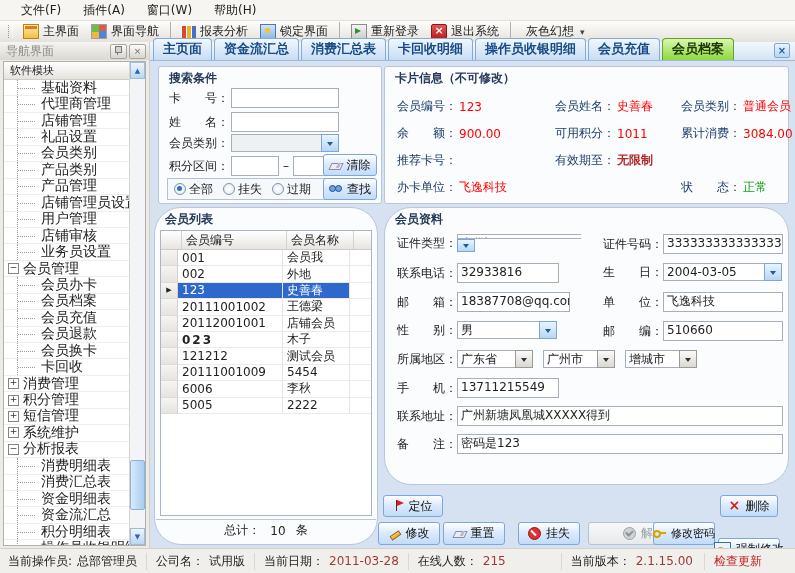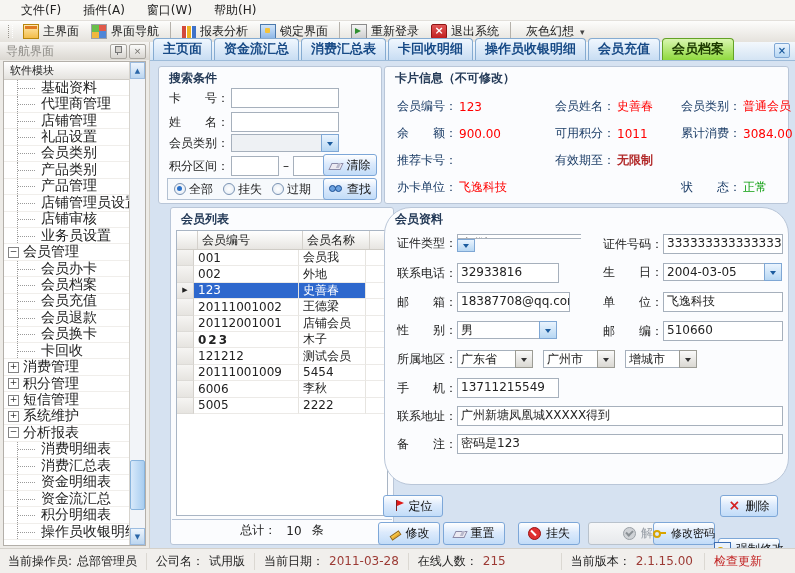--- a/index.html
+++ b/index.html
@@ -301,20 +301,25 @@
 
               <span class="lbl">产品管理</span>
             </div>
 
             <div class="node child">
               <span class="stub"></span>
 
               <span class="lbl">店铺管理员设置</span>
             </div>
 
+            <div class="node child">
+              <span class="stub"></span>
+
+              <span class="lbl">用户管理</span>
+            </div>
 
             <div class="node child">
               <span class="stub"></span>
 
               <span class="lbl">店铺审核</span>
             </div>
 
             <div class="node child">
               <span class="stub"></span>
 
@@ -574,21 +579,21 @@
             </div>
 
             <div class="ccell">
               <span class="clab">状　　态：</span>
               <span class="cval green">正常</span>
             </div>
 
         </div>
       </div>
 
-      <div class="gbox" style="left:20px;top:146px;width:222px;height:336px;">
+      <div class="gbox" style="left:4px;top:146px;width:222px;height:336px;border-radius:27px;">
         <div class="gb-title">会员列表</div>
         <div class="list-box">
           <div class="lhead">
             <span class="hc sel"></span>
             <span class="hc id">会员编号</span>
             <span class="hc nm">会员名称</span>
             <span class="hc fill"></span>
           </div>
 
             <div class="lrow">

